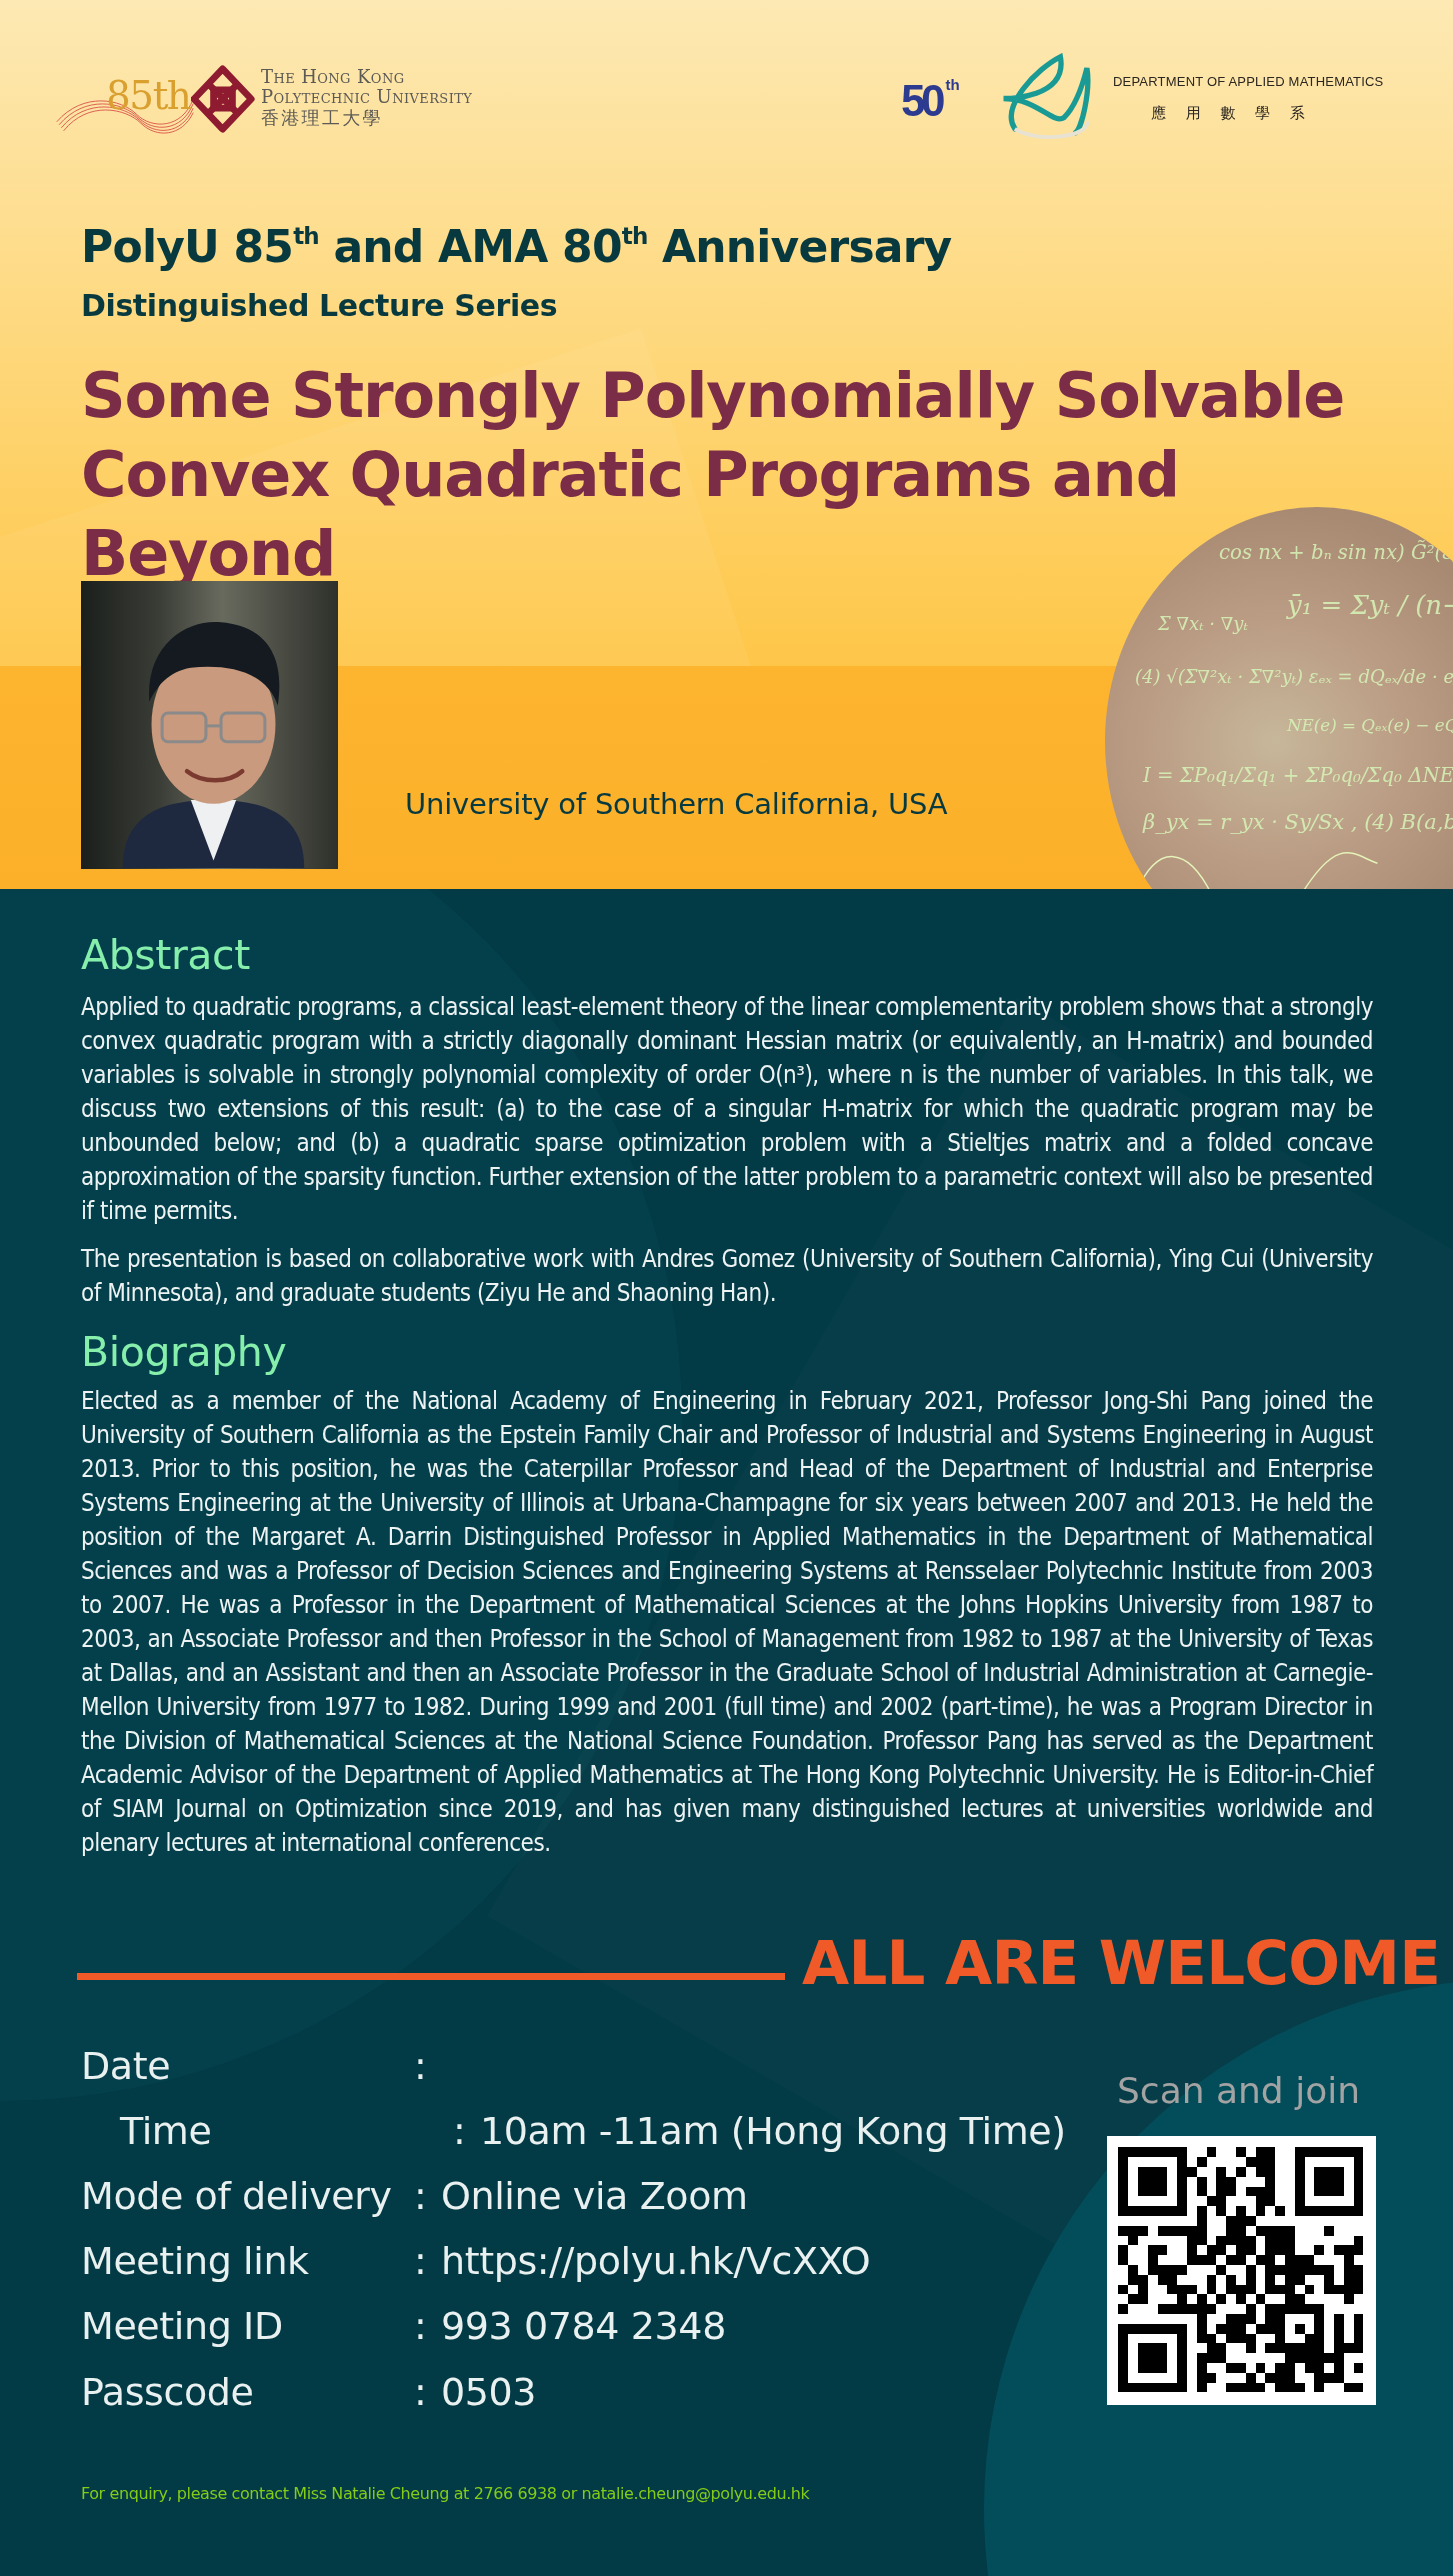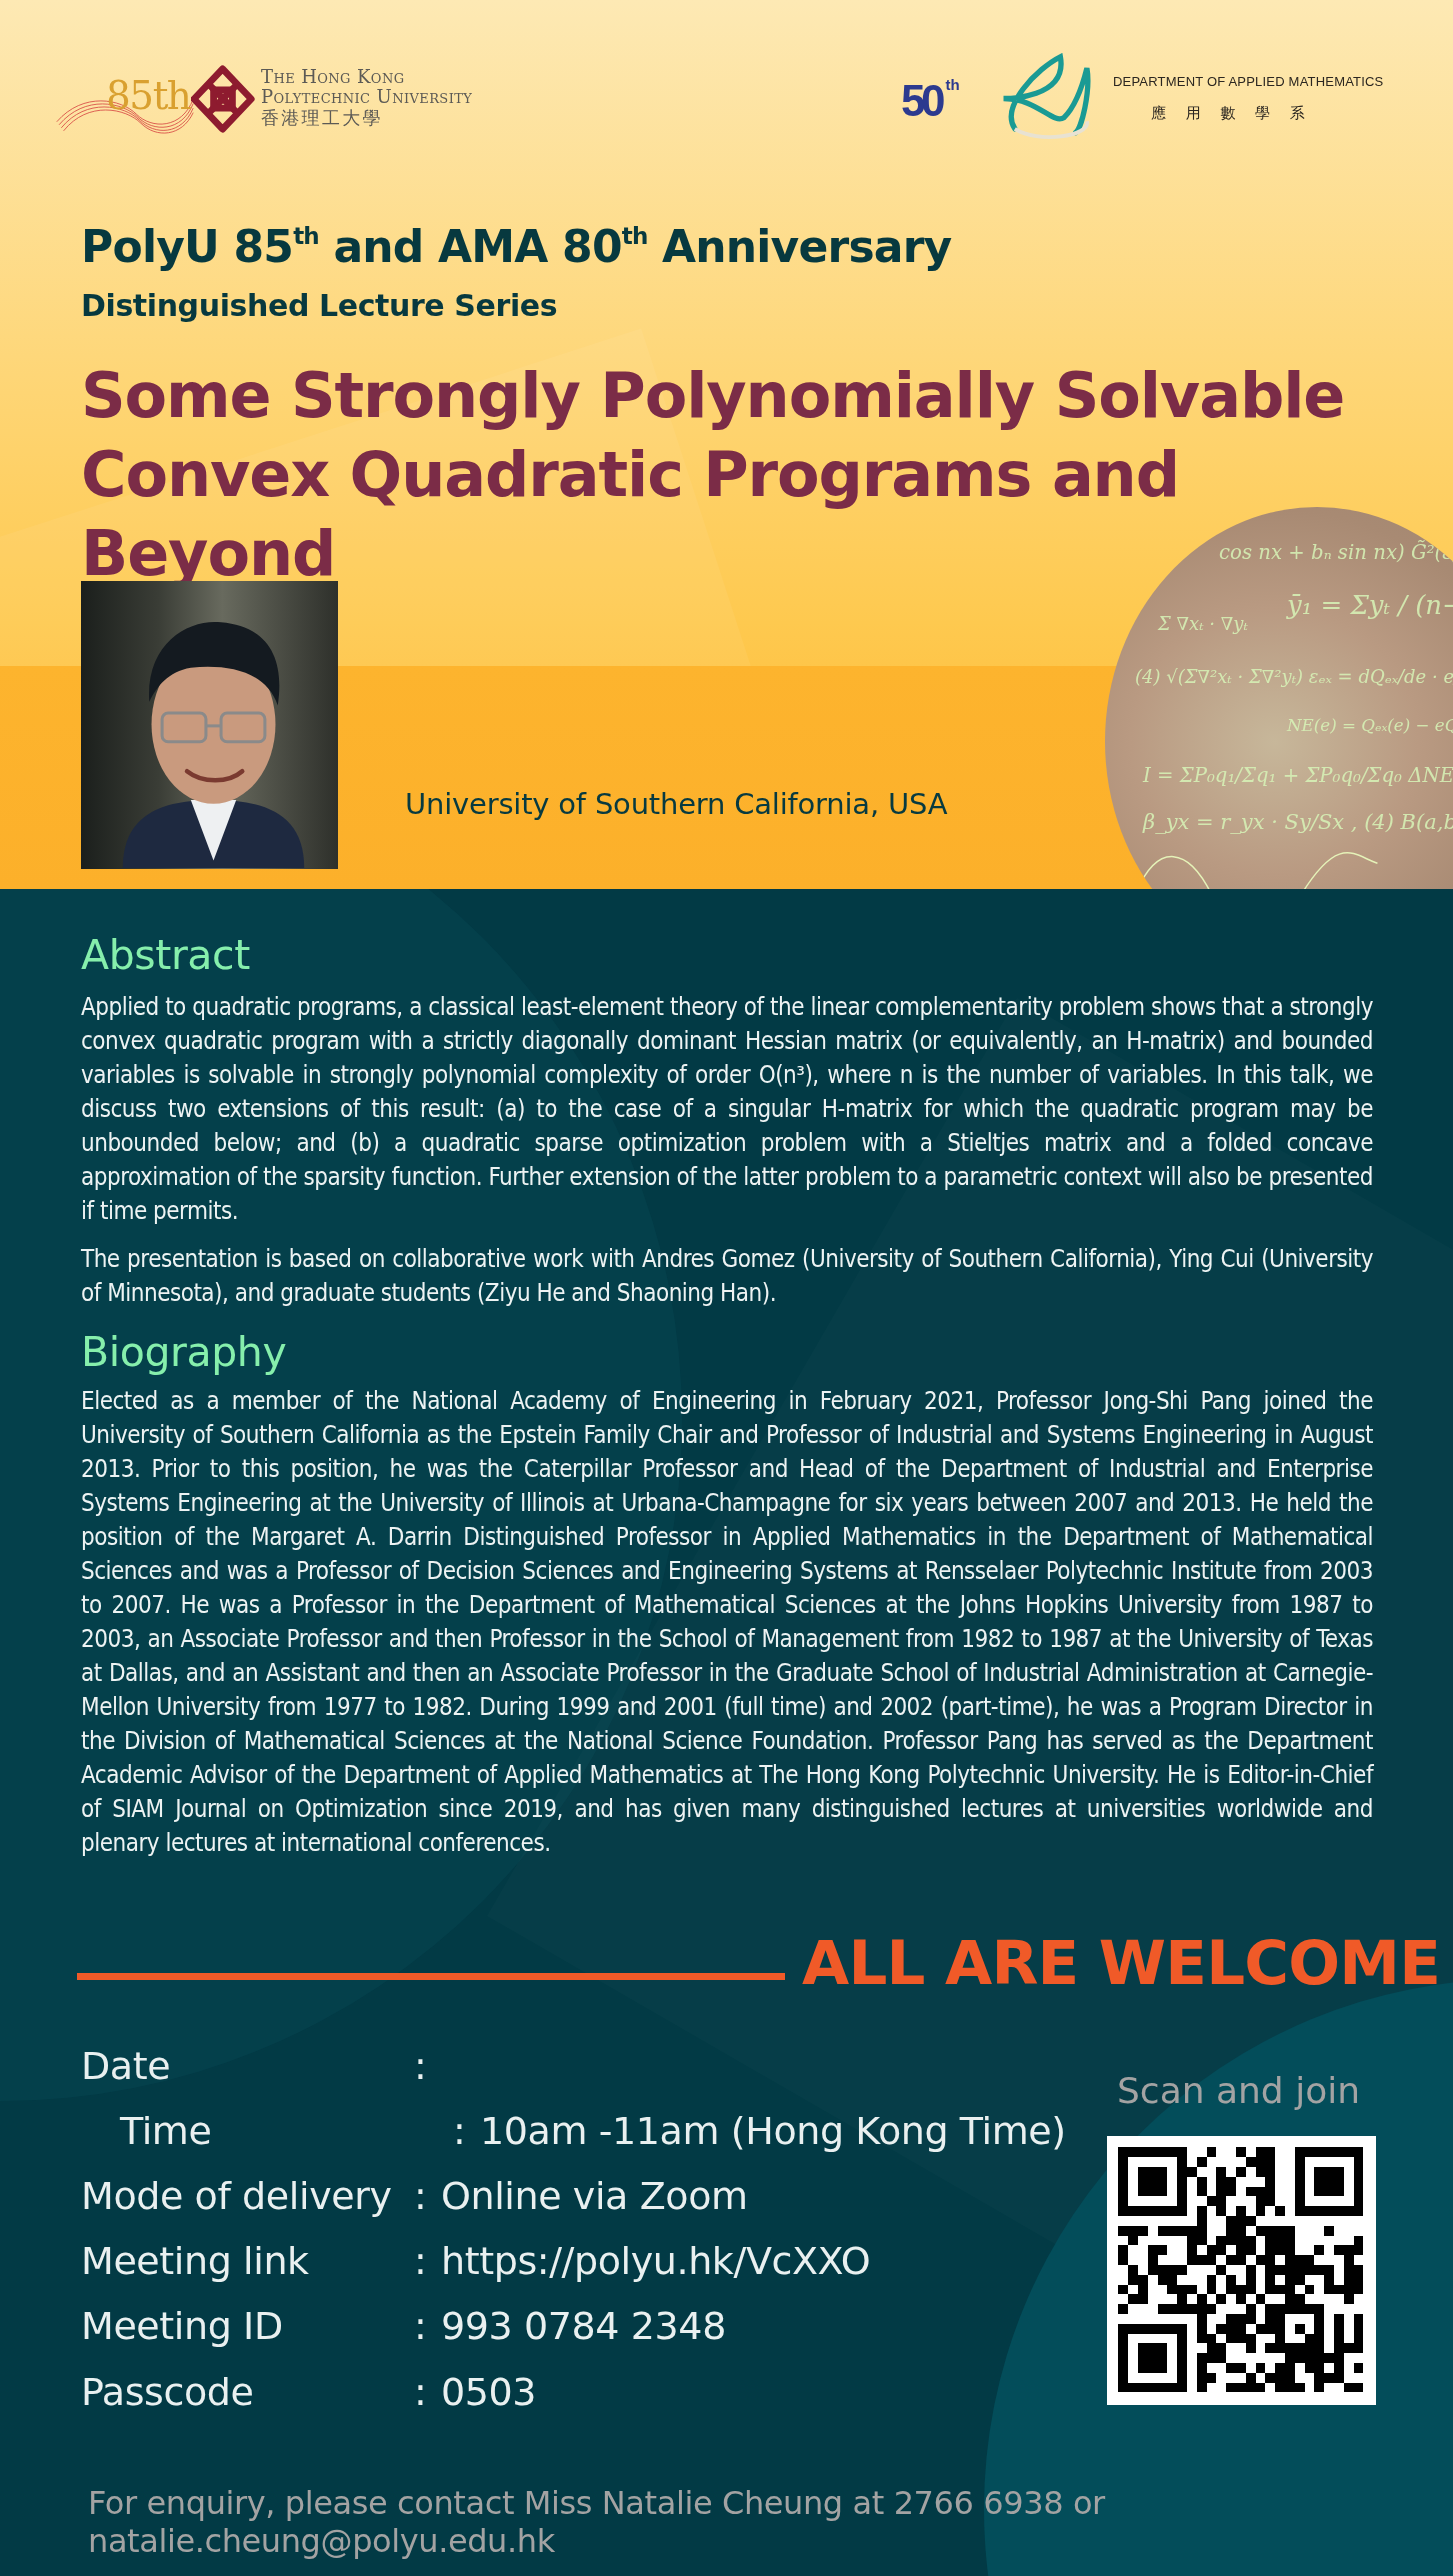--- a/index.html
+++ b/index.html
@@ -138,21 +138,21 @@
     position: absolute; left: 1107px; top: 2136px; width: 269px; height: 269px; background: #ffffff;
   }
   .qr .grid {
     position: absolute; left: 11.4px; top: 11.4px; width: 246px; height: 246px;
     display: grid; grid-template-columns: repeat(25, 9.8px); grid-template-rows: repeat(25, 9.8px);
   }
   .qr .m { width: 9.8px; height: 9.8px; }
   .qr .m.on { background: #000; }
 
   .footer {
-    position: absolute; left: 88px; top: 2484px; font-size: 32px; color: #a3a3a3; letter-spacing: -0.4px;
+    position: absolute; left: 81px; top: 2484px; font-size: 16px; color: #84cc16; letter-spacing: -0.4px;
   }
 </style>
 </head>
 <body>
 
 <div class="top">
   <div class="diag"></div>
   <div class="band"></div>
 
   <div class="logo-85">

